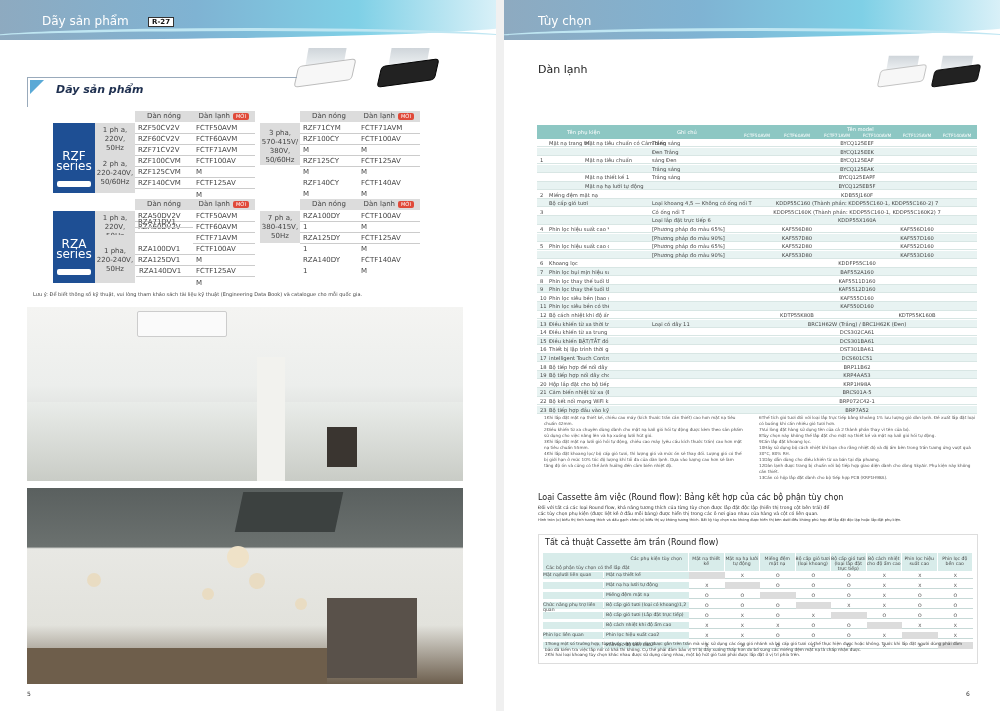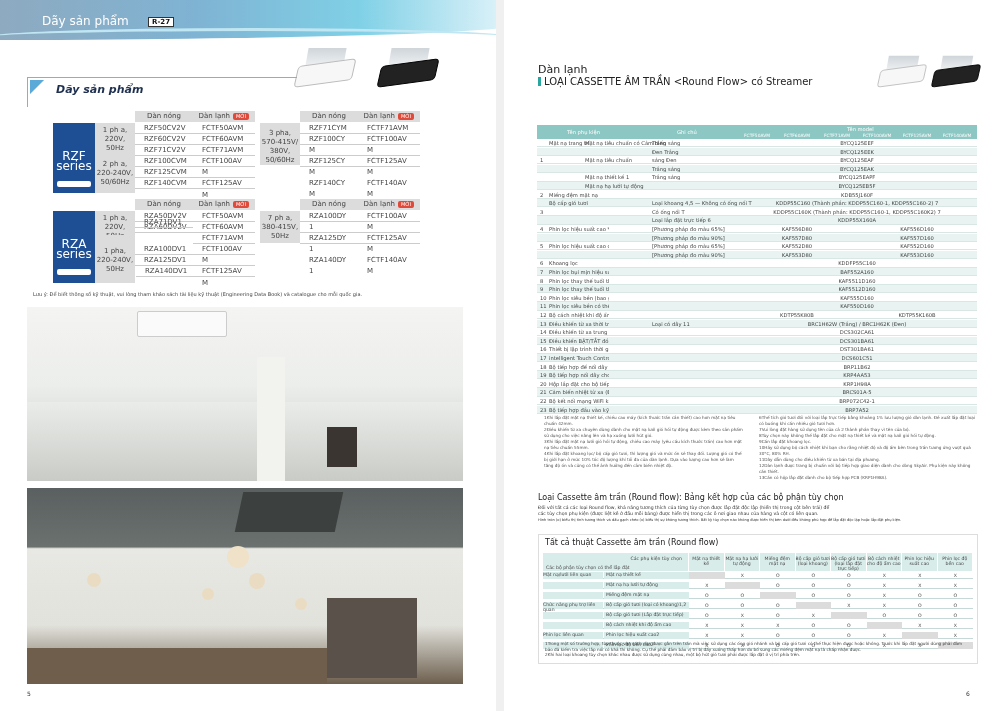--- a/index.html
+++ b/index.html
@@ -20,21 +20,21 @@
 .unit-img.black .panel{background:#222;border:1px solid #000}
 .section-box{position:absolute;left:27px;top:77px;width:270px;height:30px;border-top:1px solid #9ab;border-left:1px solid #9ab}
 .section-box .stripe{position:absolute;left:2px;top:2px;width:22px;height:24px;background:linear-gradient(135deg,#5aa9d6 30%,transparent 31%)}
 .section-title{position:absolute;left:28px;top:5px;font-size:11px;font-style:italic;font-weight:bold;color:#1f3050}
 .series{position:absolute;background:#1e4f94;color:#fff;font-size:12px;text-align:center}
 .series .lbl{position:absolute;left:0;width:100%;top:28px;line-height:10px}
 .series .bar{position:absolute;left:4px;width:34px;height:6px;top:58px;background:#fff;border-radius:2px}
 .grey{position:absolute;background:#dcdcdc;font-size:7px;text-align:center;line-height:9px;color:#444}
 .grid{position:absolute;font-size:7px;color:#444}
 .grid .hdr{position:absolute;top:0;height:11px;background:#dcdcdc;text-align:center;line-height:11px}
-.grid .cell{position:absolute;height:11px;line-height:11px;padding-left:9px;border-bottom:1px solid #ccc}
+.grid .cell{position:absolute;height:11px;line-height:11px;padding-left:3px;border-bottom:1px solid #ccc}
 .hot{display:inline-block;background:#e04a3a;color:#fff;font-size:5px;padding:0 3px;margin-left:3px;border-radius:2px;line-height:7px;vertical-align:middle}
 .note{position:absolute;font-size:5px;color:#444}
 .photo{position:absolute;left:27px;width:436px}
 .photo1{top:307px;height:174px;background:linear-gradient(180deg,#f4f4f2 0%,#eceeec 45%,#d9dcd9 70%,#cfd0cc 100%)}
 .photo2{top:488px;height:196px;background:linear-gradient(180deg,#5a605f 0%,#6b716f 30%,#e8e8e4 31%,#e2e2dc 70%,#6d5f4e 100%)}
 .pageno{position:absolute;font-size:6px;color:#333}
 .r-h1{position:absolute;left:34px;top:63px;font-size:11px;color:#222}
 .r-h2{position:absolute;left:34px;top:76px;font-size:10px;color:#222}
 .r-h2 .mk{display:inline-block;width:3px;height:9px;background:#2aa6a0;margin-right:3px;vertical-align:-1px}
 .opt{position:absolute;left:33px;top:125px;width:440px;font-size:5.2px;color:#444}
@@ -182,30 +182,34 @@
     <div style="position:absolute;left:268px;top:110px;width:12px;height:12px;border-radius:50%;background:#e9dcc2"></div>
     <div style="position:absolute;left:300px;top:110px;width:90px;height:80px;background:#59514a"></div>
     <div style="position:absolute;left:0;top:160px;width:300px;height:36px;background:#6e5e4b"></div>
   </div>
   <div class="pageno" style="left:27px;top:690px">5</div>
 </div>
 
 <div class="gutter"></div>
 
 <div class="page right">
+  <div class="banner">
+    <div class="band"></div>
+      <div class="wave"></div>
+    <div class="title" style="left:34px">Tùy chọn</div>
+  </div>
   <div class="unit-img white" style="left:368px;top:52px;transform:scale(.8)">
       <div class="top"></div>
       <div class="panel"></div>
     </div>
   <div class="unit-img black" style="left:422px;top:52px;transform:scale(.8)">
       <div class="top"></div>
       <div class="panel"></div>
     </div>
   <div class="r-h1">Dàn lạnh</div>
-  <div class="r-h2"><span class="mk"></span><span>LOẠI CASSETTE ÂM TRẦN &lt;Round Flow&gt; có Streamer</span></div>
 
   <div class="opt" id="opt">
     <div class="head" style="left:0;width:440px"></div>
     <div class="c" style="left:30px;top:3px;color:#fff">Tên phụ kiện</div>
     <div class="c" style="left:140px;top:3px;color:#fff">Ghi chú</div>
     <div class="c" style="left:310px;top:0px;color:#fff">Tên model</div>
     <div id="model-cols">
         <div class="c" style="left: 200px; top: 7px; width: 40px; text-align: center; color: rgb(255, 255, 255); font-size: 4.4px;">FCTF50AVM</div>
         <div class="c" style="left: 240px; top: 7px; width: 40px; text-align: center; color: rgb(255, 255, 255); font-size: 4.4px;">FCTF60AVM</div>
         <div class="c" style="left: 280px; top: 7px; width: 40px; text-align: center; color: rgb(255, 255, 255); font-size: 4.4px;">FCTF71AVM</div>
@@ -454,21 +458,21 @@
       <div>6Thể tích gió tươi đối với loại lắp trực tiếp bằng khoảng 1% lưu lượng gió dàn lạnh. Đề xuất lắp đặt loại có buồng khi cần nhiều gió tươi hơn.</div>
       <div>7Vui lòng đặt hàng sử dụng tên của cả 2 thành phần thay vì tên của bộ.</div>
       <div>8Tùy chọn này không thể lắp đặt cho mặt nạ thiết kế và mặt nạ lưới gió hồi tự động.</div>
       <div>9Cần lắp đặt khoang lọc.</div>
       <div>10Hãy sử dụng bộ cách nhiệt khi bạn cho rằng nhiệt độ và độ ẩm bên trong trần tương ứng vượt quá 30°C, 80% RH.</div>
       <div>11Dây dẫn dùng cho điều khiển từ xa bán tại địa phương.</div>
       <div>12Dàn lạnh được trang bị chuẩn với bộ tiếp hợp giao diện dành cho dòng SkyAir. Phụ kiện này không cần thiết.</div>
       <div>13Cần có hộp lắp đặt dành cho bộ tiếp hợp PCB (KRP1H98A).</div>
     </div>
 
-  <div class="combo-title">Loại Cassette âm trần (Round flow): Bảng kết hợp của các bộ phận tùy chọn</div>
+  <div class="combo-title">Loại Cassette âm việc (Round flow): Bảng kết hợp của các bộ phận tùy chọn</div>
   <div class="combo-desc">
     <div>Đối với tất cả các loại Round flow, khả năng tương thích của từng tùy chọn được lắp đặt độc lập (hiển thị trong cột bên trái) để</div>
     <div>các tùy chọn phụ kiện (được liệt kê ở đầu mỗi bảng) được hiển thị trong các ô nơi giao nhau của hàng và cột có liên quan.</div>
     <div style="font-size:3.6px">Hình tròn (o) biểu thị tính tương thích và dấu gạch chéo (x) biểu thị sự không tương thích. Bất kỳ tùy chọn nào không được hiển thị bên dưới đều không phù hợp để lắp đặt độc lập hoặc lắp đặt phụ kiện.</div>
   </div>
   <div class="combo-box">
     <div class="t">Tất cả thuật  Cassette âm trần (Round flow)</div>
     <div class="combo" id="combo">
       <div class="h" style="left:0;width:146px;text-align:left;padding-left:3px">
         <div style="text-align:right;padding-right:6px">Các phụ kiện tùy chọn</div>

